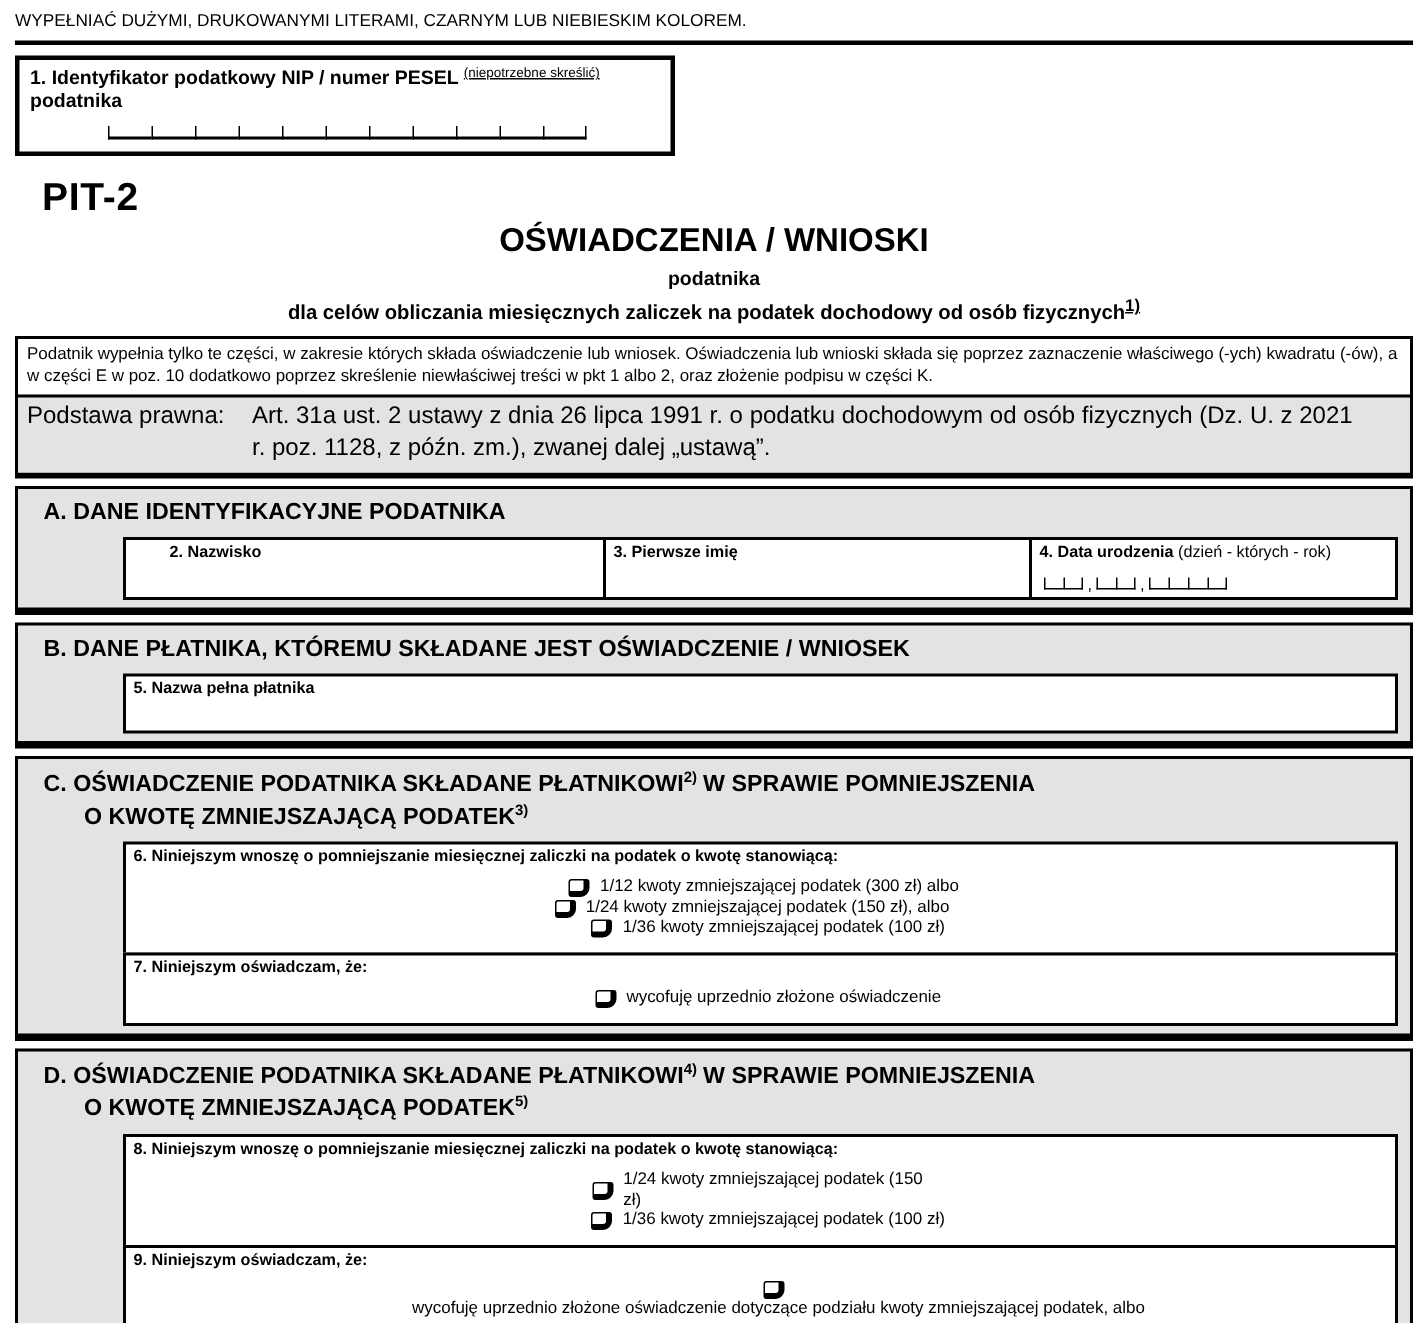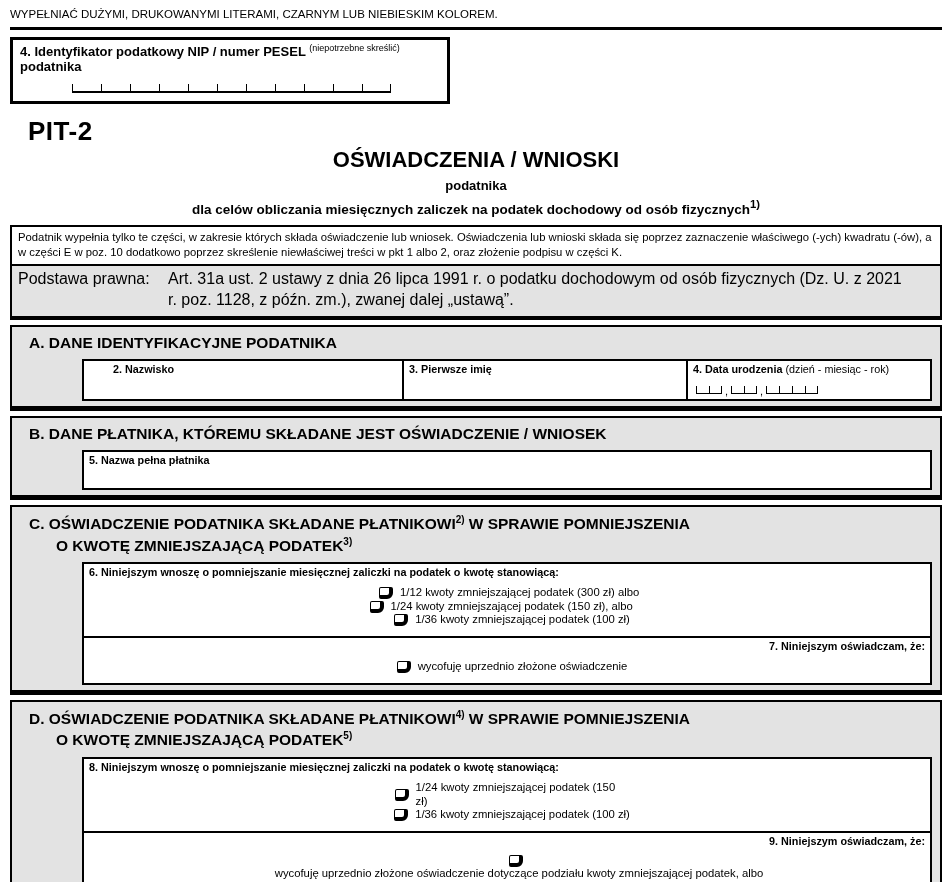--- a/index.html
+++ b/index.html
@@ -20,37 +20,37 @@
 
   .comb { display:flex; }
   .comb-nip { margin:10px 0 0 52px; }
   .comb-nip .cell { width:29px; height:9px; border-left:1.5px solid #000; border-bottom:2px solid #000; }
   .comb-nip .cell:last-child { border-right:1.5px solid #000; }
 
   .form-code { font-size:26px; font-weight:bold; margin:12px 0 0 18px; letter-spacing:.5px; }
   .title-main { text-align:center; font-weight:bold; font-size:22px; margin-top:0px; }
   .title-sub  { text-align:center; font-weight:bold; font-size:13px; margin-top:5px; }
   .title-desc { text-align:center; font-weight:bold; font-size:13.5px; margin-top:5px; }
-  .title-desc sup, .field1-label sup { vertical-align:super; }
+  .title-desc sup, .field1-label sup { vertical-align:super;text-decoration:underline; }
 
   .info-box { border:2px solid #000; border-bottom-width:4px; margin-top:8px; }
   .info-usage { font-size:11.3px; line-height:1.35; padding:3px 6px 4px; background:#fff; }
   .info-legal { display:flex; background:#e3e3e3; border-top:2px solid #000; font-size:16px; line-height:1.3; padding:3px 6px 5px; }
   .legal-label { width:150px; flex:none; }
   .legal-text { flex:1; padding-right:24px; }
 
   .sec { background:#e3e3e3; border:2px solid #000; border-bottom-width:5px; margin-top:5px; }
   .sec-title { font-size:15.5px; font-weight:bold; padding:6px 8px 4px 17px; line-height:1.3; }
   .sec-title sup { font-size:10px; vertical-align:super; }
   .sec-title .tail { margin-left:4px; }
   .sec-title .l2 { padding-left:27px; }
   .sec-fields { margin:2px 8px 5px 70px; }
 
   .fbox { background:#fff; border:2px solid #000; }
-  .stack .fbox + .fbox { margin-top:-2px;text-align:right; }
+  .stack .fbox + .fbox { margin-top:-2px; }
   .flabel { font-size:10.8px; font-weight:bold; padding:2px 5px; line-height:1.25; }
   .flabel .hint { font-weight:normal; }
 
   .frow { display:flex; }
   .frow .fbox { height:42px; }
   .frow .fbox + .fbox { margin-left:-2px; }
   .f2 { width:322px;padding-left:24px; } .f3 { width:286px; } .f4 { flex:1; position:relative; }
   .f5 { height:40px; }
 
   .comb-date { position:absolute; left:8px; bottom:5px; display:flex; align-items:flex-end; }
@@ -70,21 +70,21 @@
 </style>
 </head>
 <body>
 
 <div class="page">
 
   <div class="top-note">WYPEŁNIAĆ DUŻYMI, DRUKOWANYMI LITERAMI, CZARNYM LUB NIEBIESKIM KOLOREM.</div>
   <div class="top-rule"></div>
 
   <div class="field1-box">
-    <div class="field1-label"><span>4. Identyfikator podatkowy NIP / numer PESEL</span> <sup>(niepotrzebne skreślić)</sup> <span>podatnika</span></div>
+    <div class="field1-label"><span>1. Identyfikator podatkowy NIP / numer PESEL</span> <sup>(niepotrzebne skreślić)</sup> <span>podatnika</span></div>
     <div class="comb comb-nip">
       <span class="cell"></span>
         <span class="cell"></span>
         <span class="cell"></span>
         <span class="cell"></span>
         <span class="cell"></span>
         <span class="cell"></span>
         <span class="cell"></span>
         <span class="cell"></span>
         <span class="cell"></span>
@@ -110,21 +110,21 @@
     <div class="sec-title">A. DANE IDENTYFIKACYJNE PODATNIKA</div>
     <div class="sec-fields">
       <div class="frow">
         <div class="fbox f2">
           <div class="flabel">2. Nazwisko</div>
         </div>
         <div class="fbox f3">
           <div class="flabel">3. Pierwsze imię</div>
         </div>
         <div class="fbox f4">
-          <div class="flabel"><span>4. Data urodzenia</span> <span class="hint">(dzień - miesiąc - rok)</span></div>
+          <div class="flabel"><span>4. Data urodzenia</span> <span class="hint">(dzień - których - rok)</span></div>
           <div class="comb-date">
             <span class="dgroup">
                 <span class="cell"></span>
                 <span class="cell"></span>
               </span>
             <span class="dsep">,</span>
             <span class="dgroup">
                 <span class="cell"></span>
                 <span class="cell"></span>
               </span>

